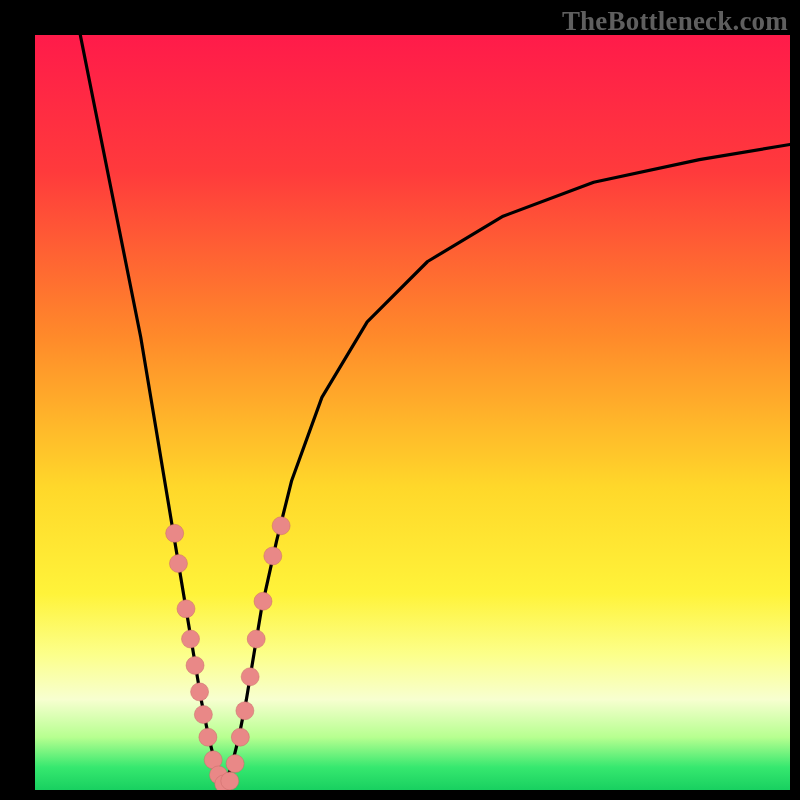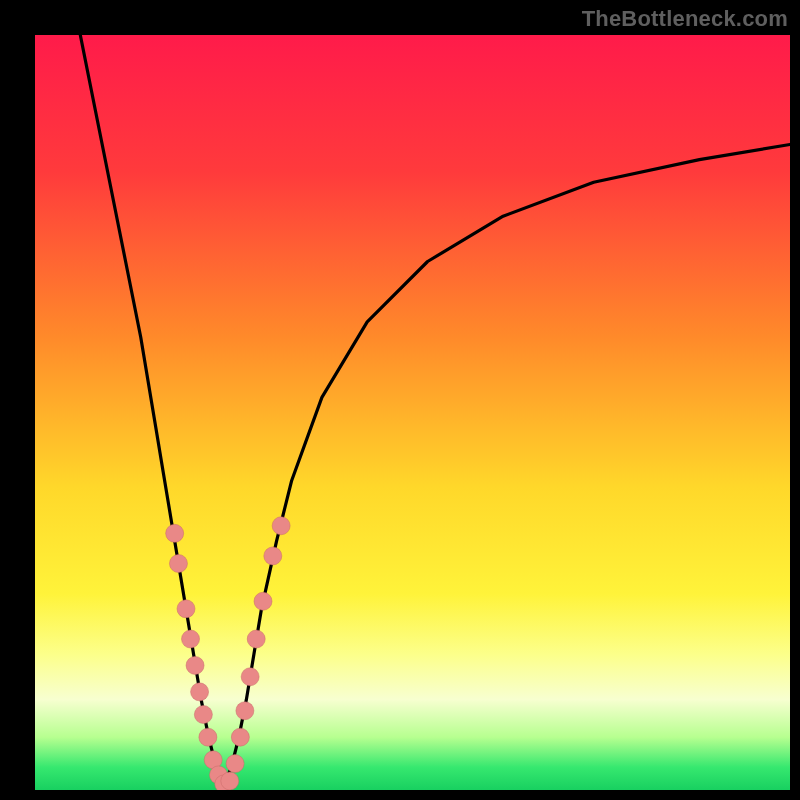--- a/index.html
+++ b/index.html
@@ -21,22 +21,22 @@
     left: 35px;
     top: 35px;
     width: 755px;
     height: 755px;
     overflow: hidden;
   }
   .attribution {
     position: absolute;
     top: 6px;
     right: 12px;
-    font-family: Liberation Sans, sans-serif;
-    font-size: 22px;
+    font-family: Liberation Serif, serif;
+    font-size: 27px;
     font-weight: 600;
     color: #5f5f5f;
     letter-spacing: 0.2px;
   }
   svg { display: block; }
 </style>
 </head>
 <body>
 
 <div class="stage">

